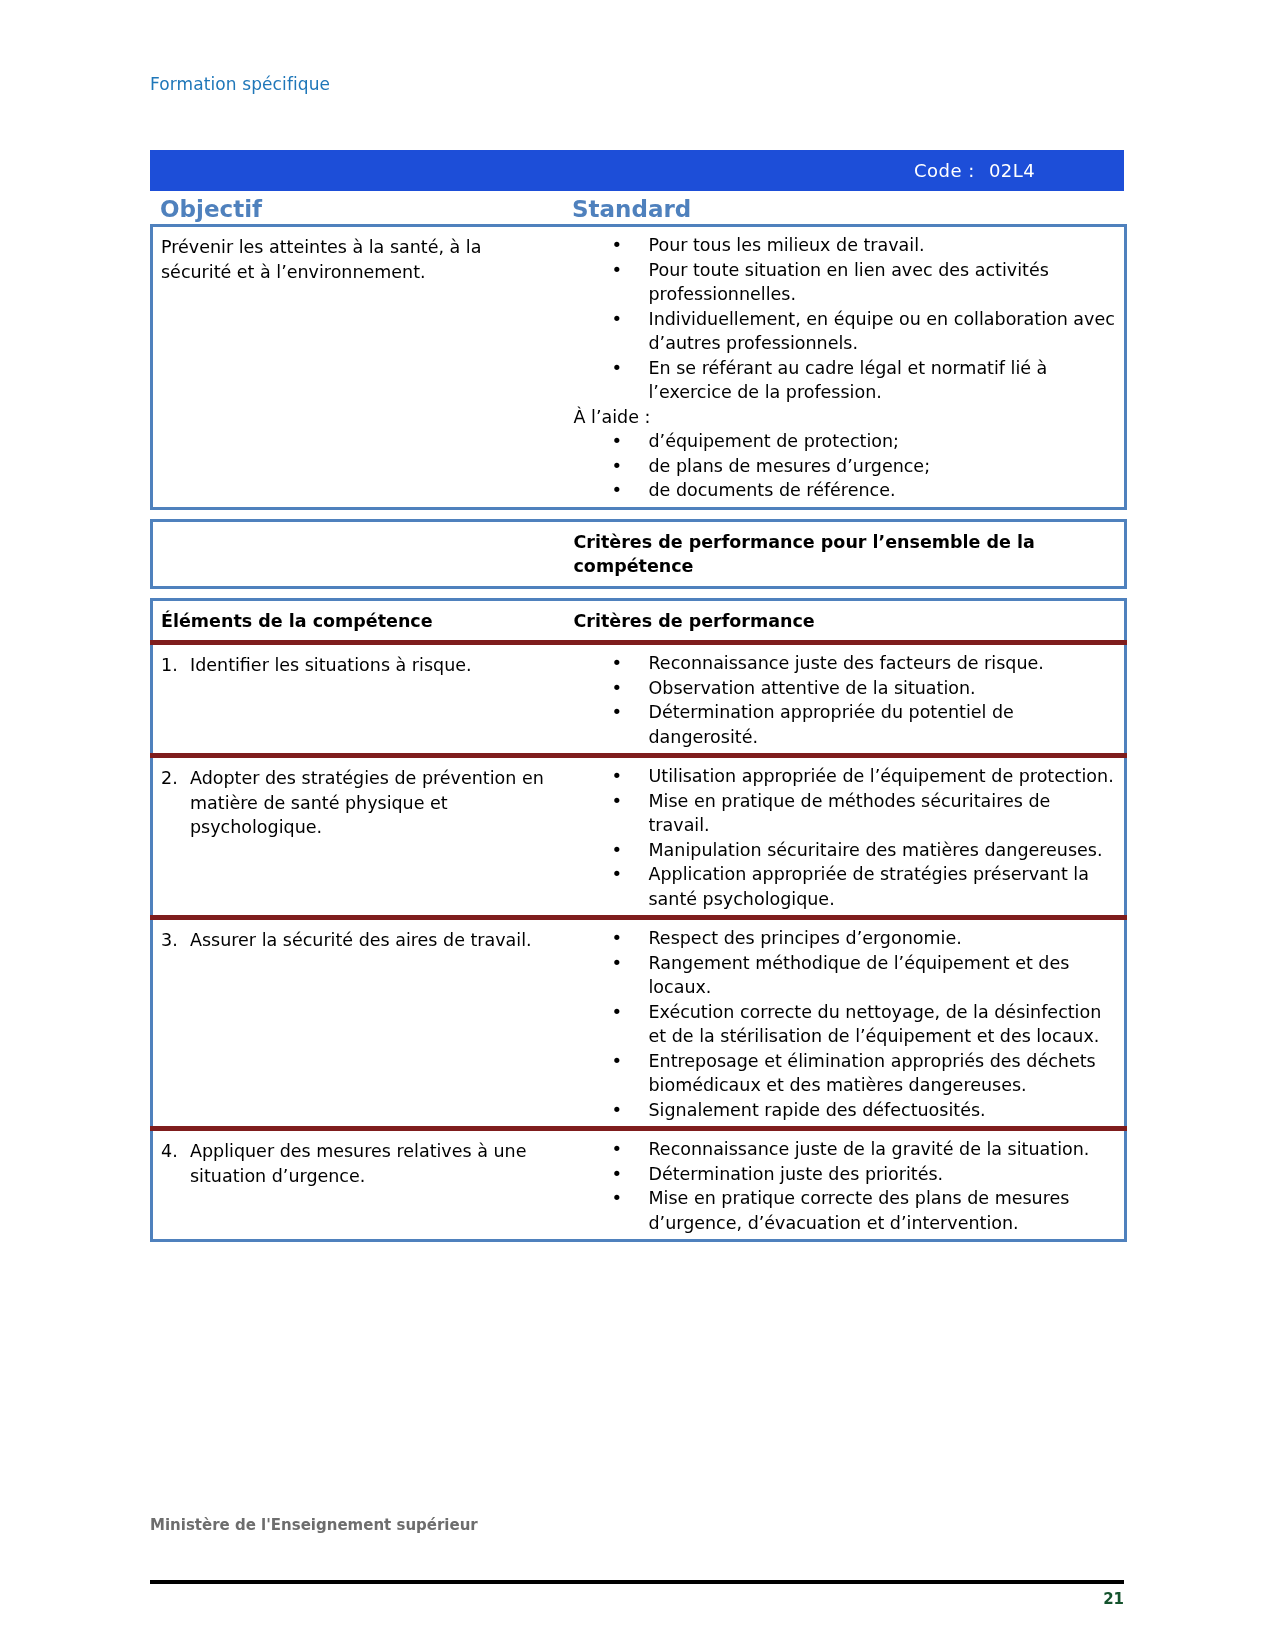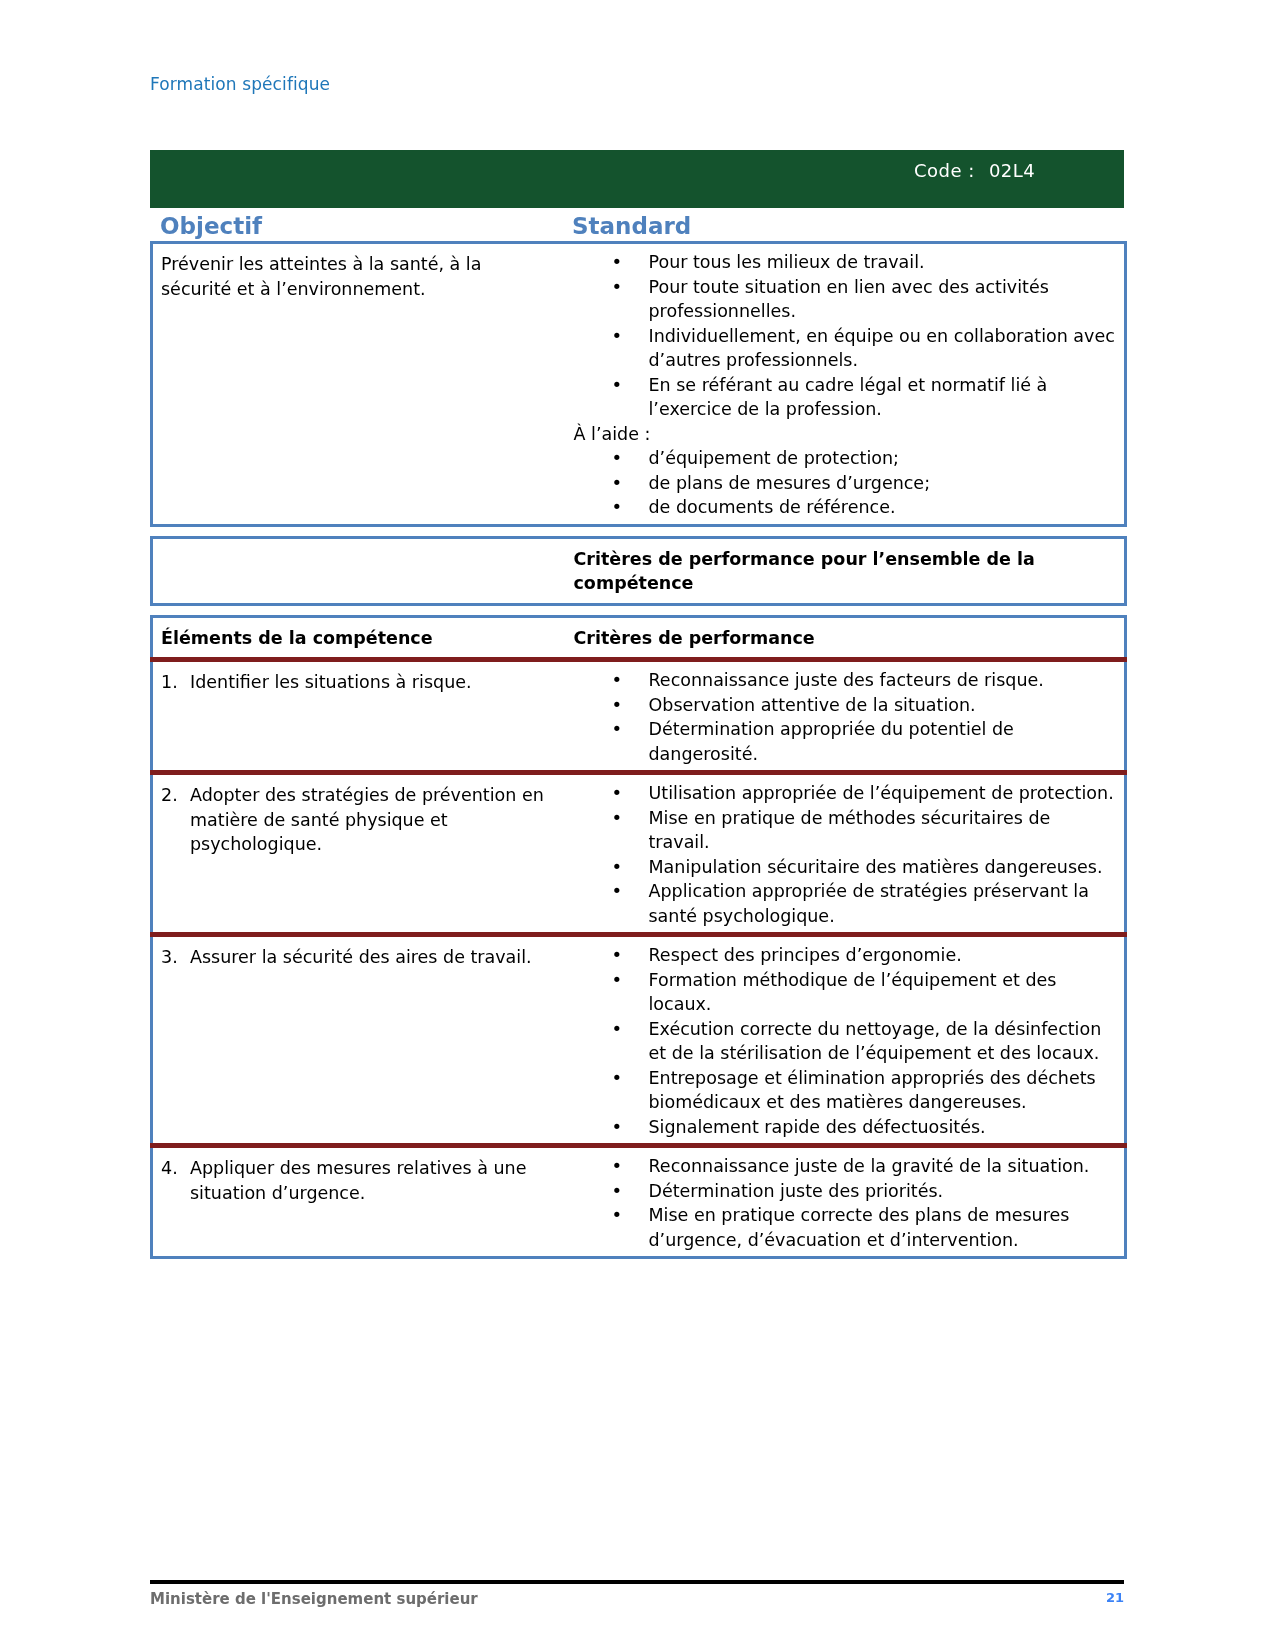--- a/index.html
+++ b/index.html
@@ -1,19 +1,19 @@
 <!DOCTYPE html>
 <html><head>
 <meta charset="utf-8">
 <style>
   html, body { margin:0; padding:0; background:#ffffff; }
   body { width:1275px; height:1650px; position:relative; font-family:"DejaVu Sans", sans-serif; color:#000; overflow:hidden; }
   .page-header { position:absolute; left:150px; top:74px; font-size:17px; color:#1f77b9; letter-spacing:0.1px; }
   .wrap { position:absolute; left:150px; top:150px; width:974px; }
-  .codebar { height:58px; background:#14532d; position:relative; }
+  .codebar { height:41px; background:#1d4ed8; position:relative; }
   .codebar .code { position:absolute; left:764px; top:10px; color:#ffffff; font-size:18px; letter-spacing:0.5px; }
   .codebar .code .val { margin-left:14px; }
   .heads { height:33px; position:relative; }
   .heads .h { position:absolute; top:5px; font-size:23px; font-weight:bold; color:#4f81bd; }
   .heads .h1 { left:10px; }
   .heads .h2 { left:422px; }
   table.t { width:974px; border-collapse:collapse; border:3px solid #4f81bd; table-layout:fixed; margin-bottom:9px; font-size:17.5px; }
   table.t td { vertical-align:top; padding:0; border-top:5px solid #7f1d1d; line-height:24.5px; }
   table.t tr:first-child td { border-top:none; }
   col.c1 { width:412px; }
@@ -22,22 +22,22 @@
   .colhead.right { padding-left:10px !important; }
   .cell-left { padding:8px 8px 6px 8px !important; }
   .cell-right { padding:6px 8px 4px 10px !important; }
   ul.b { list-style:none; margin:0; padding:0; }
   ul.b li { position:relative; padding-left:75px; }
   ul.b li::before { content:"•"; position:absolute; left:38px; top:0; font-size:18px; }
   .aide { padding-left:0; }
   .num-item { position:relative; padding-left:29px; }
   .num-item .n { position:absolute; left:0; top:0; }
   .footer-line { position:absolute; left:150px; top:1580px; width:974px; height:4px; background:#000; }
-  .footer-left { position:absolute; left:150px; top:1590px; font-size:15px; font-weight:bold; color:#6d6d6d; }
-  .footer-right { position:absolute; right:151px; top:1590px; font-size:13px; font-weight:bold; color:#3b82f6; }
+  .footer-left { position:absolute; left:150px; top:1516px; font-size:15px; font-weight:bold; color:#6d6d6d; }
+  .footer-right { position:absolute; right:151px; top:1590px; font-size:15px; font-weight:bold; color:#14532d; }
 </style>
 </head>
 <body>
 
 <div class="page-header">Formation spécifique</div>
 
 <div class="wrap">
   <div class="codebar">
     <div class="code">
       <span>Code :</span><span class="val">02L4</span>
@@ -122,21 +122,21 @@
         </ul>
       </td>
     </tr>
     <tr>
       <td class="cell-left">
         <div class="num-item"><span class="n">3.</span><span>Assurer la sécurité des aires de travail.</span></div>
       </td>
       <td class="cell-right">
         <ul class="b">
           <li>Respect des principes d’ergonomie.</li>
-          <li>Formation méthodique de l’équipement et des locaux.</li>
+          <li>Rangement méthodique de l’équipement et des locaux.</li>
           <li>Exécution correcte du nettoyage, de la désinfection et de la stérilisation de l’équipement et des locaux.</li>
           <li>Entreposage et élimination appropriés des déchets biomédicaux et des matières dangereuses.</li>
           <li>Signalement rapide des défectuosités.</li>
         </ul>
       </td>
     </tr>
     <tr>
       <td class="cell-left">
         <div class="num-item"><span class="n">4.</span><span>Appliquer des mesures relatives à une situation d’urgence.</span></div>
       </td>

